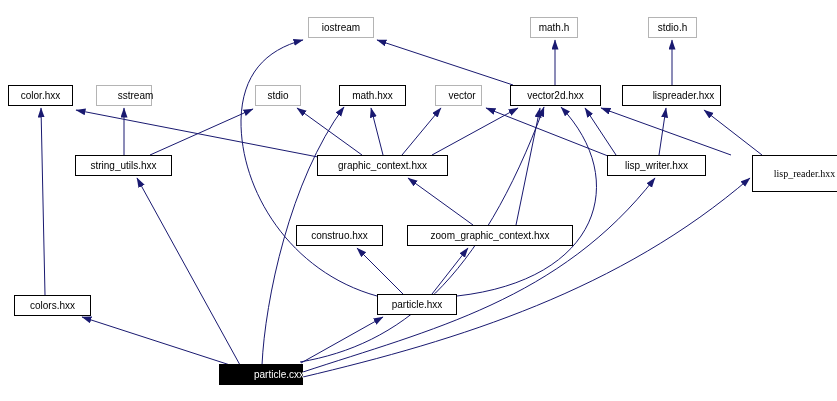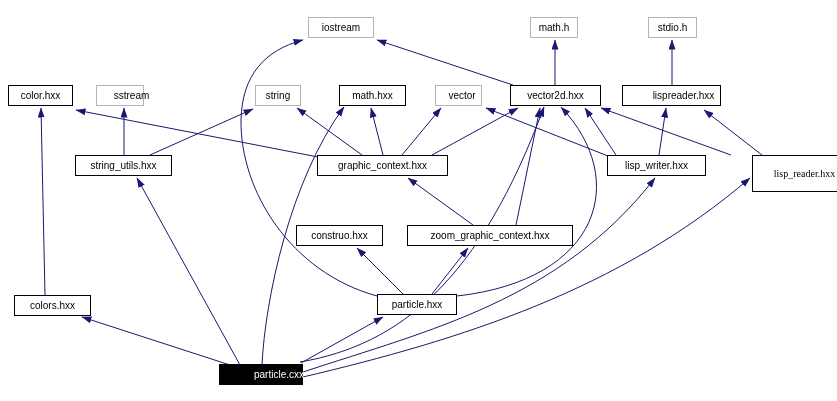--- a/index.html
+++ b/index.html
@@ -64,22 +64,22 @@
         <path d="M616,155 L585,108" marker-end="url(#arrow)"></path>
         <path d="M762,155 L704,110" marker-end="url(#arrow)"></path>
         <path d="M731,155 L601,108" marker-end="url(#arrow)"></path>
       </g>
   </svg>
   <div id="node-layer">
       <div class="node system" style="left: 308px; top: 17px; width: 66px; height: 21px;">iostream</div>
       <div class="node system" style="left: 530px; top: 17px; width: 48px; height: 21px;">math.h</div>
       <div class="node system" style="left: 648px; top: 17px; width: 49px; height: 21px; text-align: center;">stdio.h</div>
       <div class="node project" style="left: 8px; top: 85px; width: 65px; height: 21px;">color.hxx</div>
-      <div class="node system" style="left: 96px; top: 85px; width: 48px; height: 21px; padding-left: 23px;">sstream</div>
-      <div class="node system" style="left: 255px; top: 85px; width: 46px; height: 21px;">string</div>
+      <div class="node system" style="left: 96px; top: 85px; width: 56px; height: 21px; padding-left: 23px;">sstream</div>
+      <div class="node system" style="left: 255px; top: 85px; width: 46px; height: 21px;">stdio</div>
       <div class="node project" style="left: 339px; top: 85px; width: 67px; height: 21px;">math.hxx</div>
       <div class="node system" style="left: 435px; top: 85px; width: 47px; height: 21px; padding-left: 7px;">vector</div>
       <div class="node project" style="left: 510px; top: 85px; width: 91px; height: 21px;">vector2d.hxx</div>
       <div class="node project" style="left: 622px; top: 85px; width: 99px; height: 21px; padding-left: 24px;">lispreader.hxx</div>
       <div class="node project" style="left: 75px; top: 155px; width: 97px; height: 21px;">string_utils.hxx</div>
       <div class="node project" style="left: 317px; top: 155px; width: 131px; height: 21px;">graphic_context.hxx</div>
       <div class="node project" style="left: 607px; top: 155px; width: 99px; height: 21px;">lisp_writer.hxx</div>
       <div class="node project" style="left: 752px; top: 155px; width: 105px; height: 37px; font-family: Liberation Serif, serif;">lisp_reader.hxx</div>
       <div class="node project" style="left: 296px; top: 225px; width: 87px; height: 21px;">construo.hxx</div>
       <div class="node project" style="left: 407px; top: 225px; width: 166px; height: 21px;">zoom_graphic_context.hxx</div>

